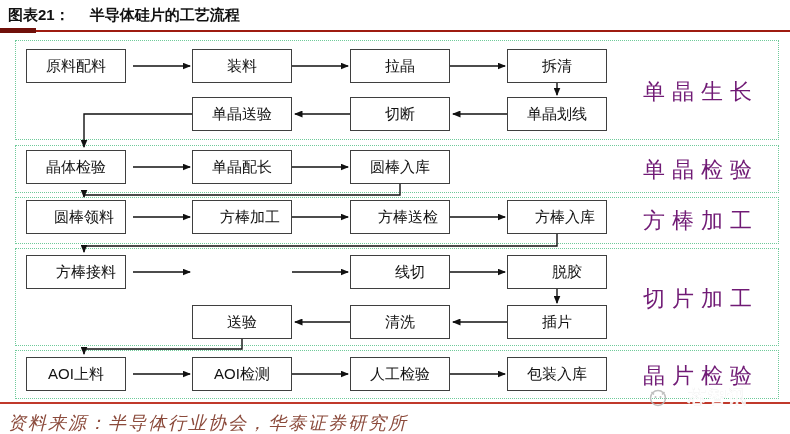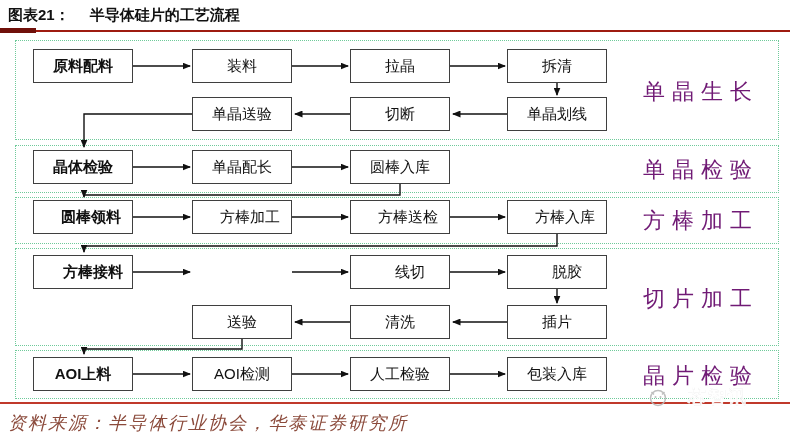--- a/index.html
+++ b/index.html
@@ -71,21 +71,21 @@
     box-sizing: border-box;
     display: flex;
     align-items: center;
     justify-content: center;
     font-size: 15px;
     color: #111111;
     white-space: nowrap;
     z-index: 2;
   }
   
-  .c1 { left: 33px; font-weight: bold; } .c2 { left: 192px; } .c3 { left: 350px; } .c4 { left: 507px; }
+  .c1 { left: 26px; } .c2 { left: 192px; } .c3 { left: 350px; } .c4 { left: 507px; }
   .r1 { top: 49px; } .r2 { top: 97px; } .r3 { top: 150px; } .r4 { top: 200px; padding-left: 16px; }
   .r5 { top: 255px; padding-left: 20px; } .r6 { top: 305px; } .r7 { top: 357px; }
   
   .connectors {
     position: absolute;
     left: 0; top: 0;
     width: 790px; height: 434px;
     z-index: 1;
     pointer-events: none;
   }

